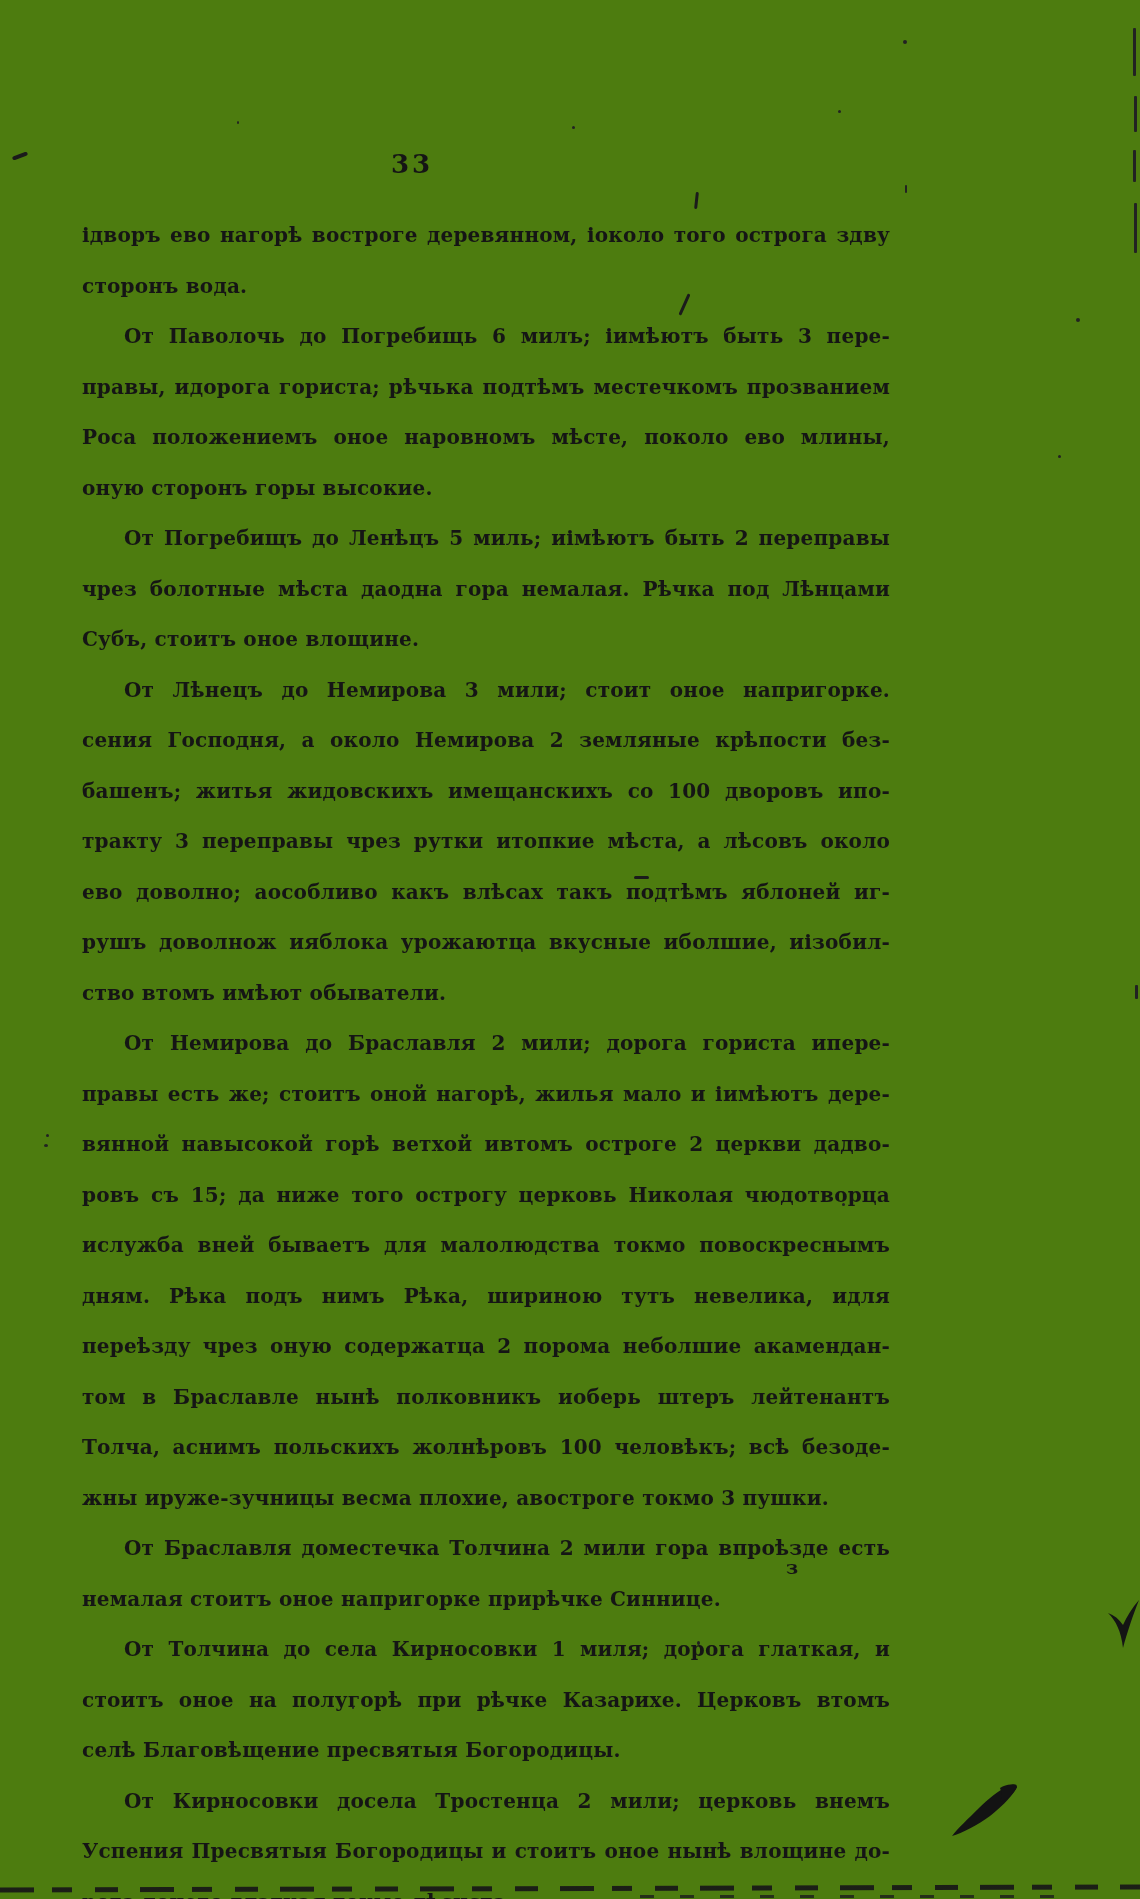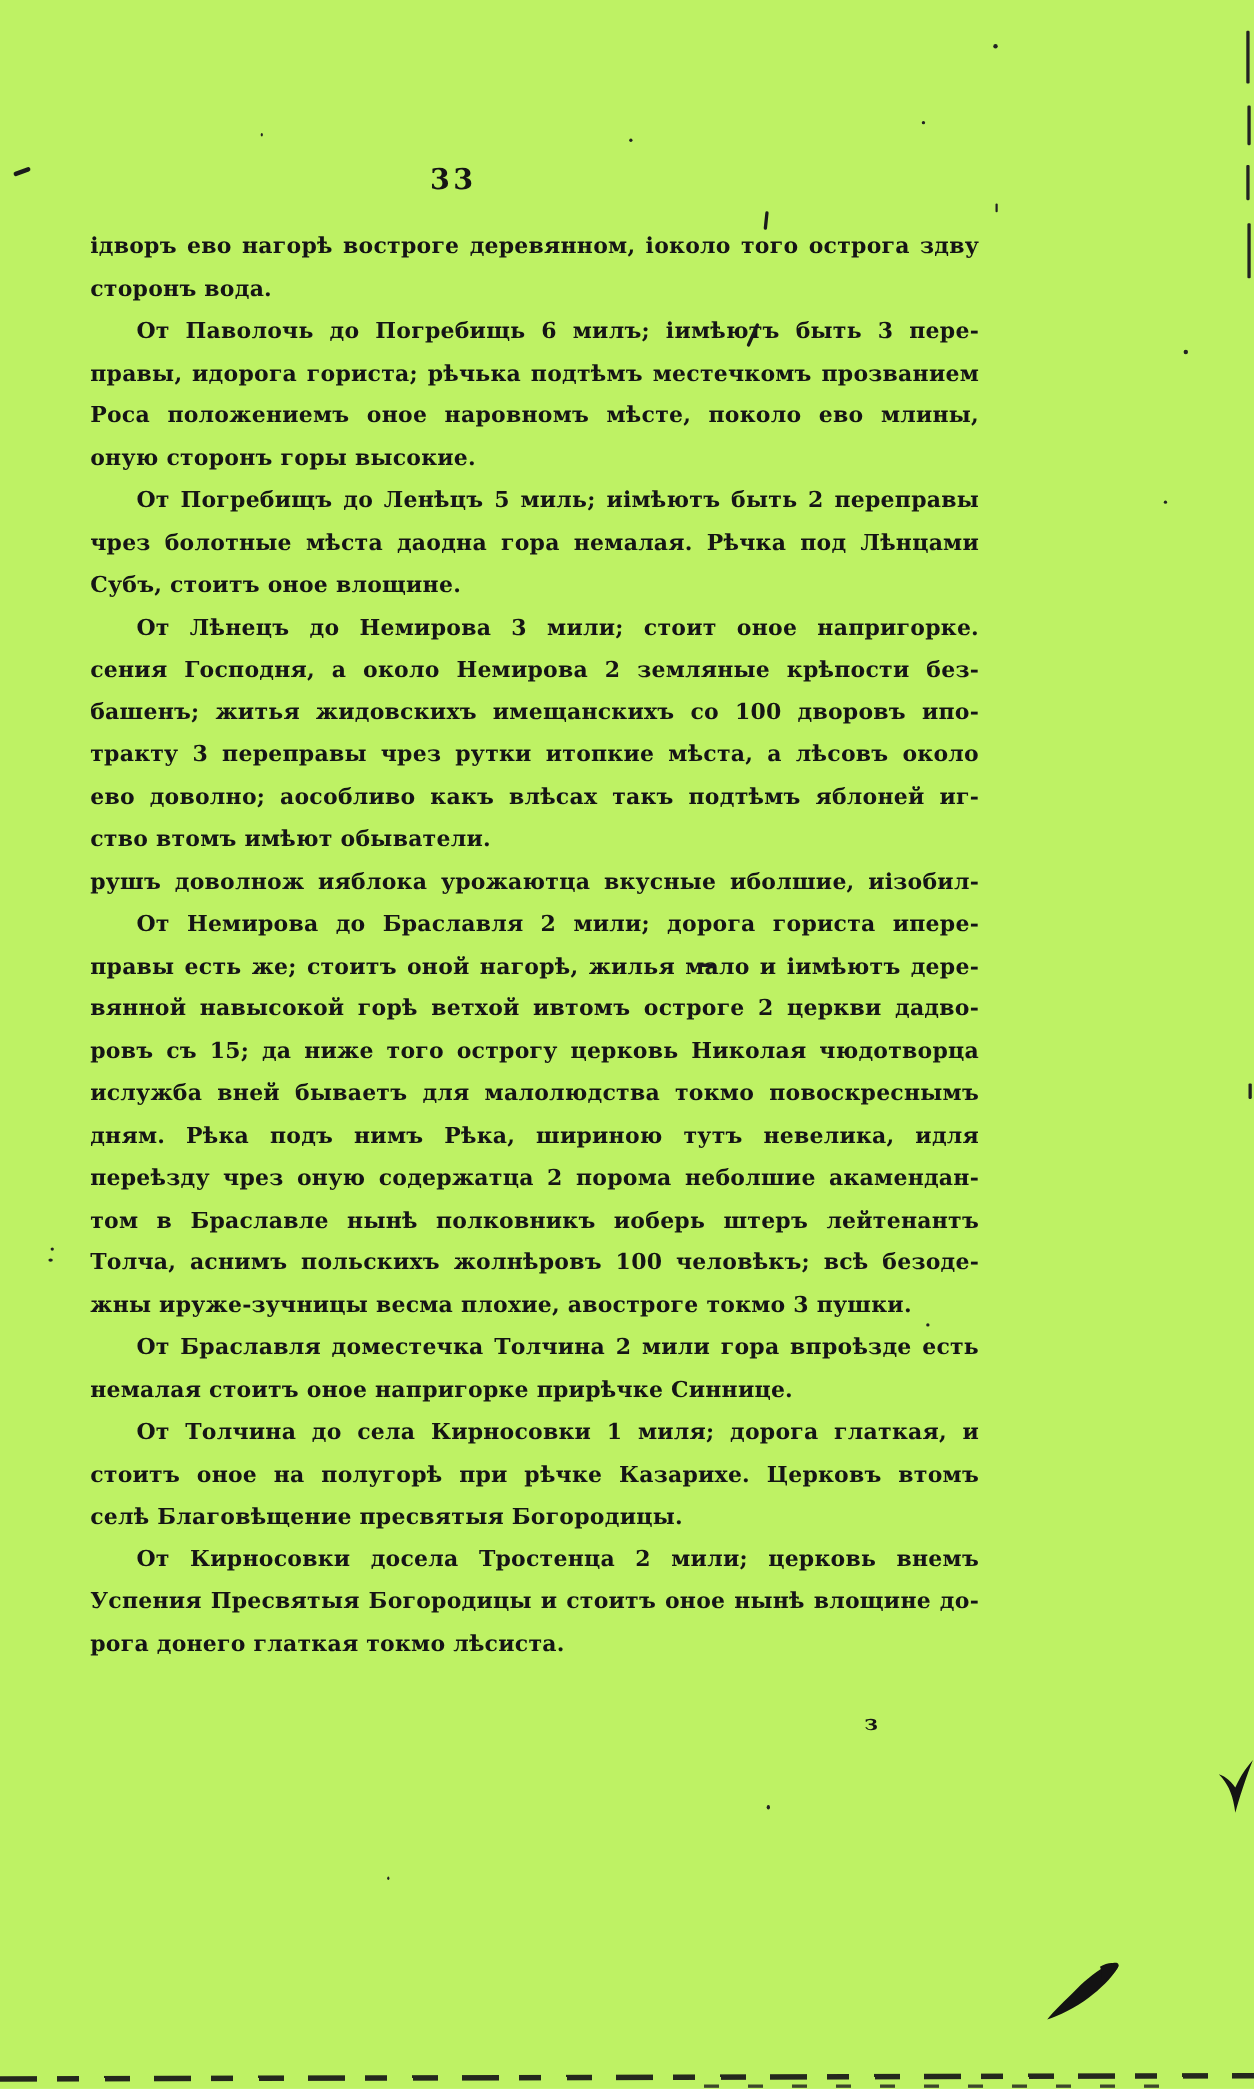--- a/index.html
+++ b/index.html
@@ -1,32 +1,32 @@
 <!DOCTYPE html>
 <html><head>
 <meta charset="utf-8">
 <style>
   html, body { margin:0; padding:0; }
   body {
     width:1140px; height:1899px; position:relative; overflow:hidden;
     background:#fdfdfb; color:#151515;
     font-family:"DejaVu Serif","Liberation Serif",serif;
   }
-  .page { position:absolute; inset:0; background:#bef264;text-decoration:underline; }
+  .page { position:absolute; inset:0; background:#4d7c0f;text-decoration:underline; }
 
   .page-number {
     position:absolute; top:149px; left:352px; width:120px;
     text-align:center; font-size:26px; font-weight:bold; letter-spacing:3px;
   }
 
   .text-block {
     position:absolute; left:82px; top:204px; width:808px;
     font-size:20px; font-weight:bold; line-height:38.5px; letter-spacing:0.2px;
   }
-  .line  { text-align:justify; text-align-last:justify; }
+  .line  { text-align:justify; text-align-last:justify;margin-top:12px; }
   .line.last  { text-align-last:left; }
   .line.first { text-indent:42px; }
 
   .signature {
     position:absolute; left:786px; top:1556px;
     font-size:19px; font-weight:bold;
   }
 
   
   .speck { position:absolute; background:#222; border-radius:50%; }
@@ -70,22 +70,22 @@
         <div class="line first">От Погребищъ до Ленѣцъ 5 миль; иімѣютъ быть 2 переправы</div>
         <div class="line">чрез болотные мѣста даодна гора немалая. Рѣчка под Лѣнцами</div>
         <div class="line last">Субъ, стоитъ оное влощине.</div>
       </div>
       <div class="para">
         <div class="line first">От Лѣнецъ до Немирова 3 мили; стоит оное напригорке.</div>
         <div class="line">сения Господня, а около Немирова 2 земляные крѣпости без-</div>
         <div class="line">башенъ; житья жидовскихъ имещанскихъ со 100 дворовъ ипо-</div>
         <div class="line">тракту 3 переправы чрез рутки итопкие мѣста, а лѣсовъ около</div>
         <div class="line">ево доволно; аособливо какъ влѣсах такъ подтѣмъ яблоней иг-</div>
+        <div class="line">рушъ доволнож ияблока урожаютца вкусные иболшие, иізобил-</div>
         <div class="line last">ство втомъ имѣют обыватели.</div>
-        <div class="line">рушъ доволнож ияблока урожаютца вкусные иболшие, иізобил-</div>
       </div>
       <div class="para">
         <div class="line first">От Немирова до Браславля 2 мили; дорога гориста ипере-</div>
         <div class="line">правы есть же; стоитъ оной нагорѣ, жилья мало и іимѣютъ дере-</div>
         <div class="line">вянной навысокой горѣ ветхой ивтомъ остроге 2 церкви дадво-</div>
         <div class="line">ровъ съ 15; да ниже того острогу церковь Николая чюдотворца</div>
         <div class="line">ислужба вней бываетъ для малолюдства токмо повоскреснымъ</div>
         <div class="line">дням. Рѣка подъ нимъ Рѣка, шириною тутъ невелика, идля</div>
         <div class="line">переѣзду чрез оную содержатца 2 порома неболшие акамендан-</div>
         <div class="line">том в Браславле нынѣ полковникъ иоберь штеръ лейтенантъ</div>

